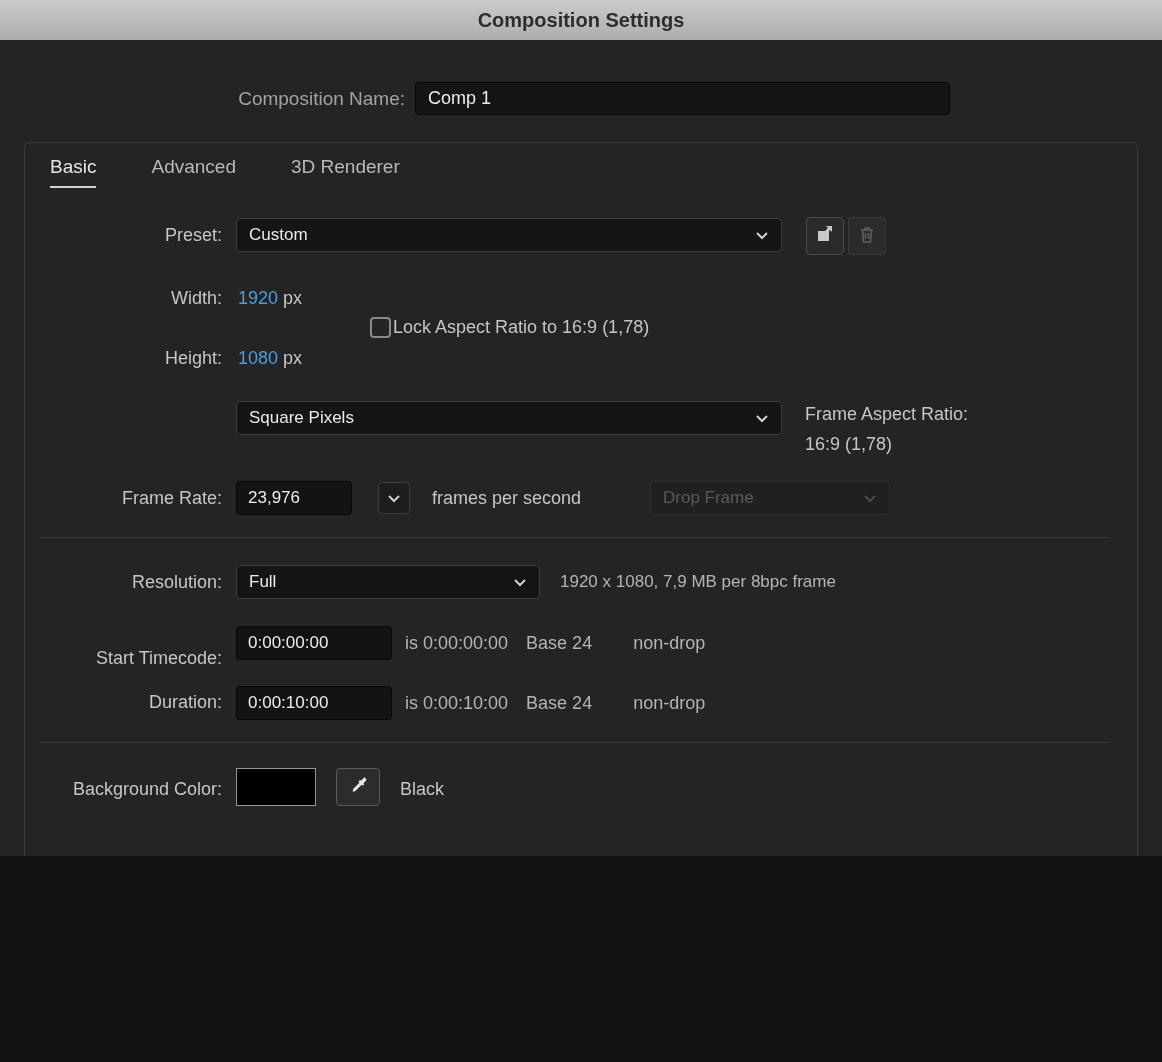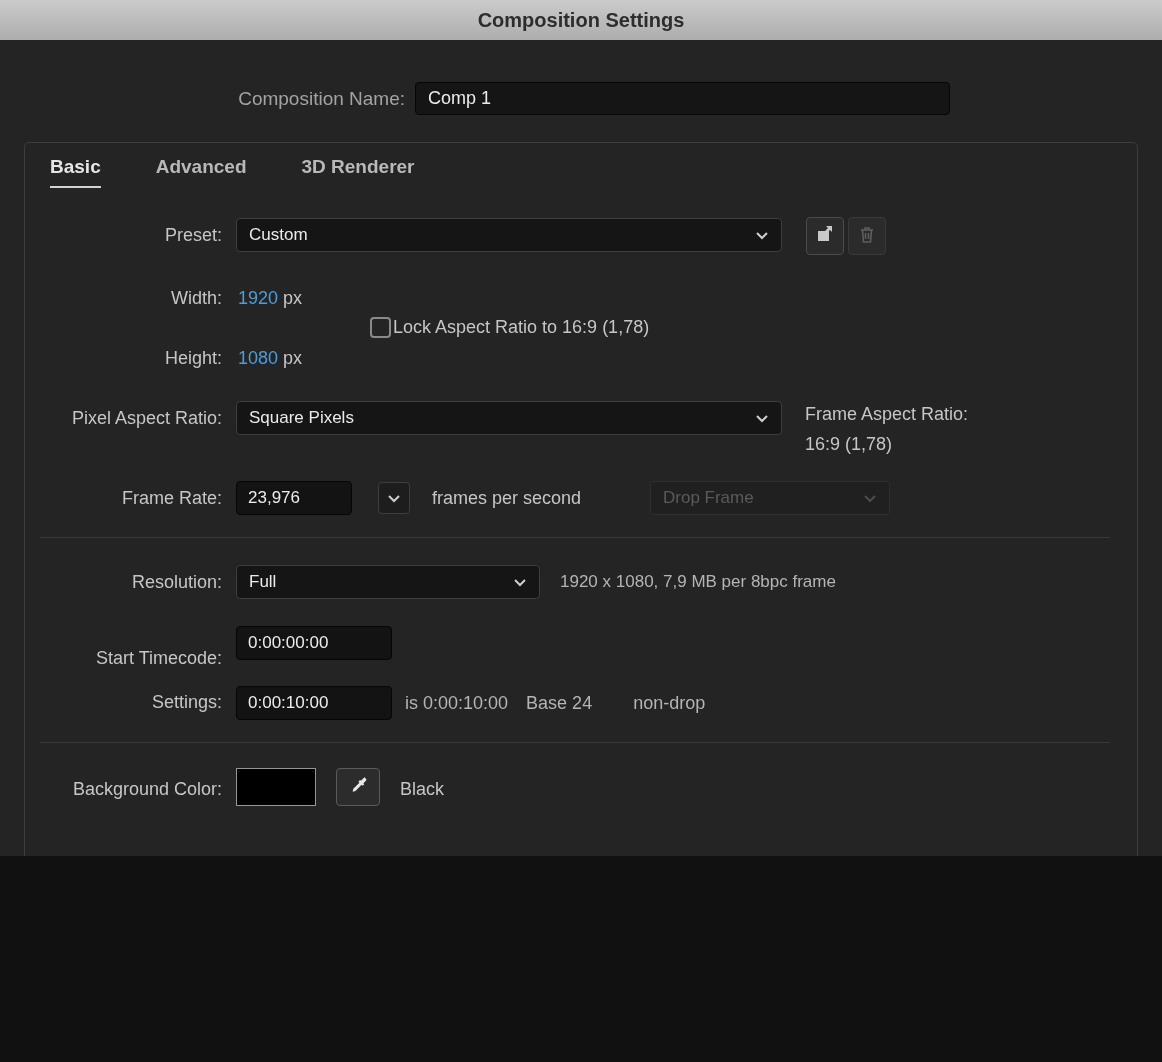--- a/index.html
+++ b/index.html
@@ -21,21 +21,21 @@
   .nameLbl{position:absolute;left:120px;top:82px;width:285px;text-align:right;
     font-size:19px;color:#a3a3a3;line-height:33px;}
   .nameInput{position:absolute;left:415px;top:82px;width:535px;height:33px;
     background:#151515;border:1px solid #060606;border-radius:4px;color:#ececec;
     font-size:18px;padding:0 12px;box-sizing:border-box;font-family:inherit;outline:none;}
 
   
   .panel{position:absolute;left:24px;top:142px;width:1112px;height:820px;
     border:1px solid #3d3d3d;border-radius:5px;}
   .tabs{position:absolute;left:50px;top:156px;display:flex;gap:55px;font-size:19px;}
-  .tab{color:#b9b9b9;padding-bottom:8px;cursor:default;font-weight:bold;}
+  .tab{color:#b9b9b9;padding-bottom:8px;cursor:default;}
   .tab.active{color:#e6e6e6;border-bottom:2px solid #d2d2d2;}
 
   
   .dropdown{position:absolute;height:34px;background:#151515;border:1px solid #3e3e3e;
     border-radius:4px;display:flex;align-items:center;padding:0 12px;color:#eaeaea;
     font-size:17px;box-sizing:border-box;}
   .dropdown .chev{margin-left:auto;display:flex;}
   .dropdown.disabled{background:#202020;border-color:#2f2f2f;color:#5a5a5a;}
   .input{position:absolute;height:34px;background:#131313;border:1px solid #060606;
     border-radius:4px;color:#ececec;font-size:17px;padding:0 11px;box-sizing:border-box;
@@ -133,21 +133,20 @@
     <div class="checkbox"></div>
     <div class="clabel">Lock Aspect Ratio to 16:9 (1,78)</div>
   </div>
 
   <div class="lbl" style="top:341px">Height:</div>
   <div class="txt" style="left:238px;top:341px">
     <span class="blue">1080</span>
     <span>px</span>
   </div>
 
-  <div class="lbl" style="top:401px">Pixel Aspect Ratio:</div>
   <div class="dropdown" style="left:236px;top:401px;width:546px">
     <span>Square Pixels</span>
     <span class="chev">
       <svg width="14" height="9" viewBox="0 0 14 9">
           <polyline points="2,2 7,7 12,2" fill="none" stroke="#cfcfcf" stroke-width="2"></polyline>
         </svg>
     </span>
   </div>
   <div class="txt" style="left:805px;top:399px;line-height:30px">Frame Aspect Ratio:</div>
   <div class="txt" style="left:805px;top:429px;line-height:30px">16:9 (1,78)</div>
@@ -179,22 +178,27 @@
     <span class="chev">
       <svg width="14" height="9" viewBox="0 0 14 9">
           <polyline points="2,2 7,7 12,2" fill="none" stroke="#cfcfcf" stroke-width="2"></polyline>
         </svg>
     </span>
   </div>
   <div class="txt dim" style="left:560px;top:565px;font-size:17px">1920 x 1080, 7,9 MB per 8bpc frame</div>
 
   <div class="lbl" style="top:641px">Start Timecode:</div>
   <input class="input" style="left: 236px; top: 626px; width: 156px;" value="0:00:00:00">
-
-  <div class="lbl" style="top:685px">Settings:</div>
+  <div class="txt dim tcinfo" style="left:405px;top:626px">
+    <span>is 0:00:00:00</span>
+    <span style="margin-left:13px">Base 24</span>
+    <span style="margin-left:36px">non-drop</span>
+  </div>
+
+  <div class="lbl" style="top:685px">Duration:</div>
   <input class="input" style="left: 236px; top: 686px; width: 156px;" value="0:00:10:00">
   <div class="txt dim tcinfo" style="left:405px;top:686px">
     <span>is 0:00:10:00</span>
     <span style="margin-left:13px">Base 24</span>
     <span style="margin-left:36px">non-drop</span>
   </div>
 
   <div class="hr" style="top:742px"></div>
 
   <div class="lbl" style="top:770px;line-height:38px">Background Color:</div>

